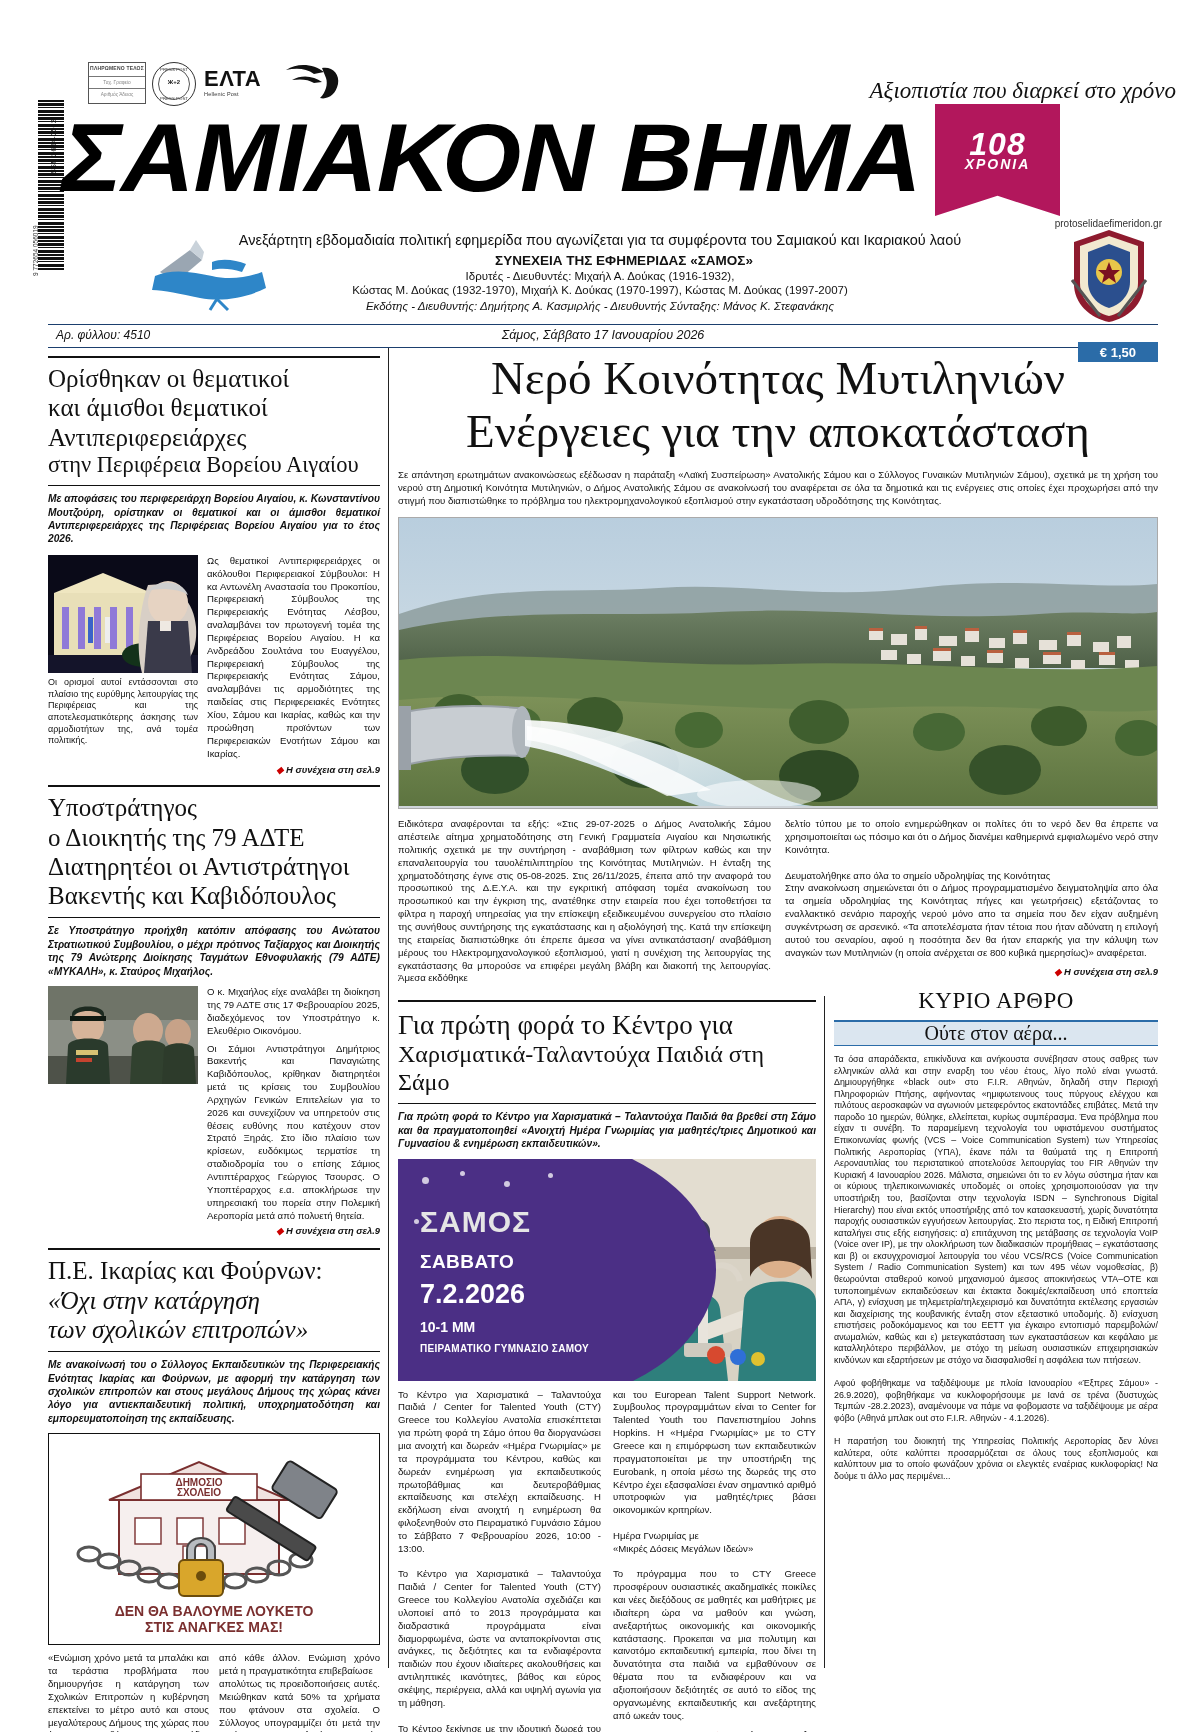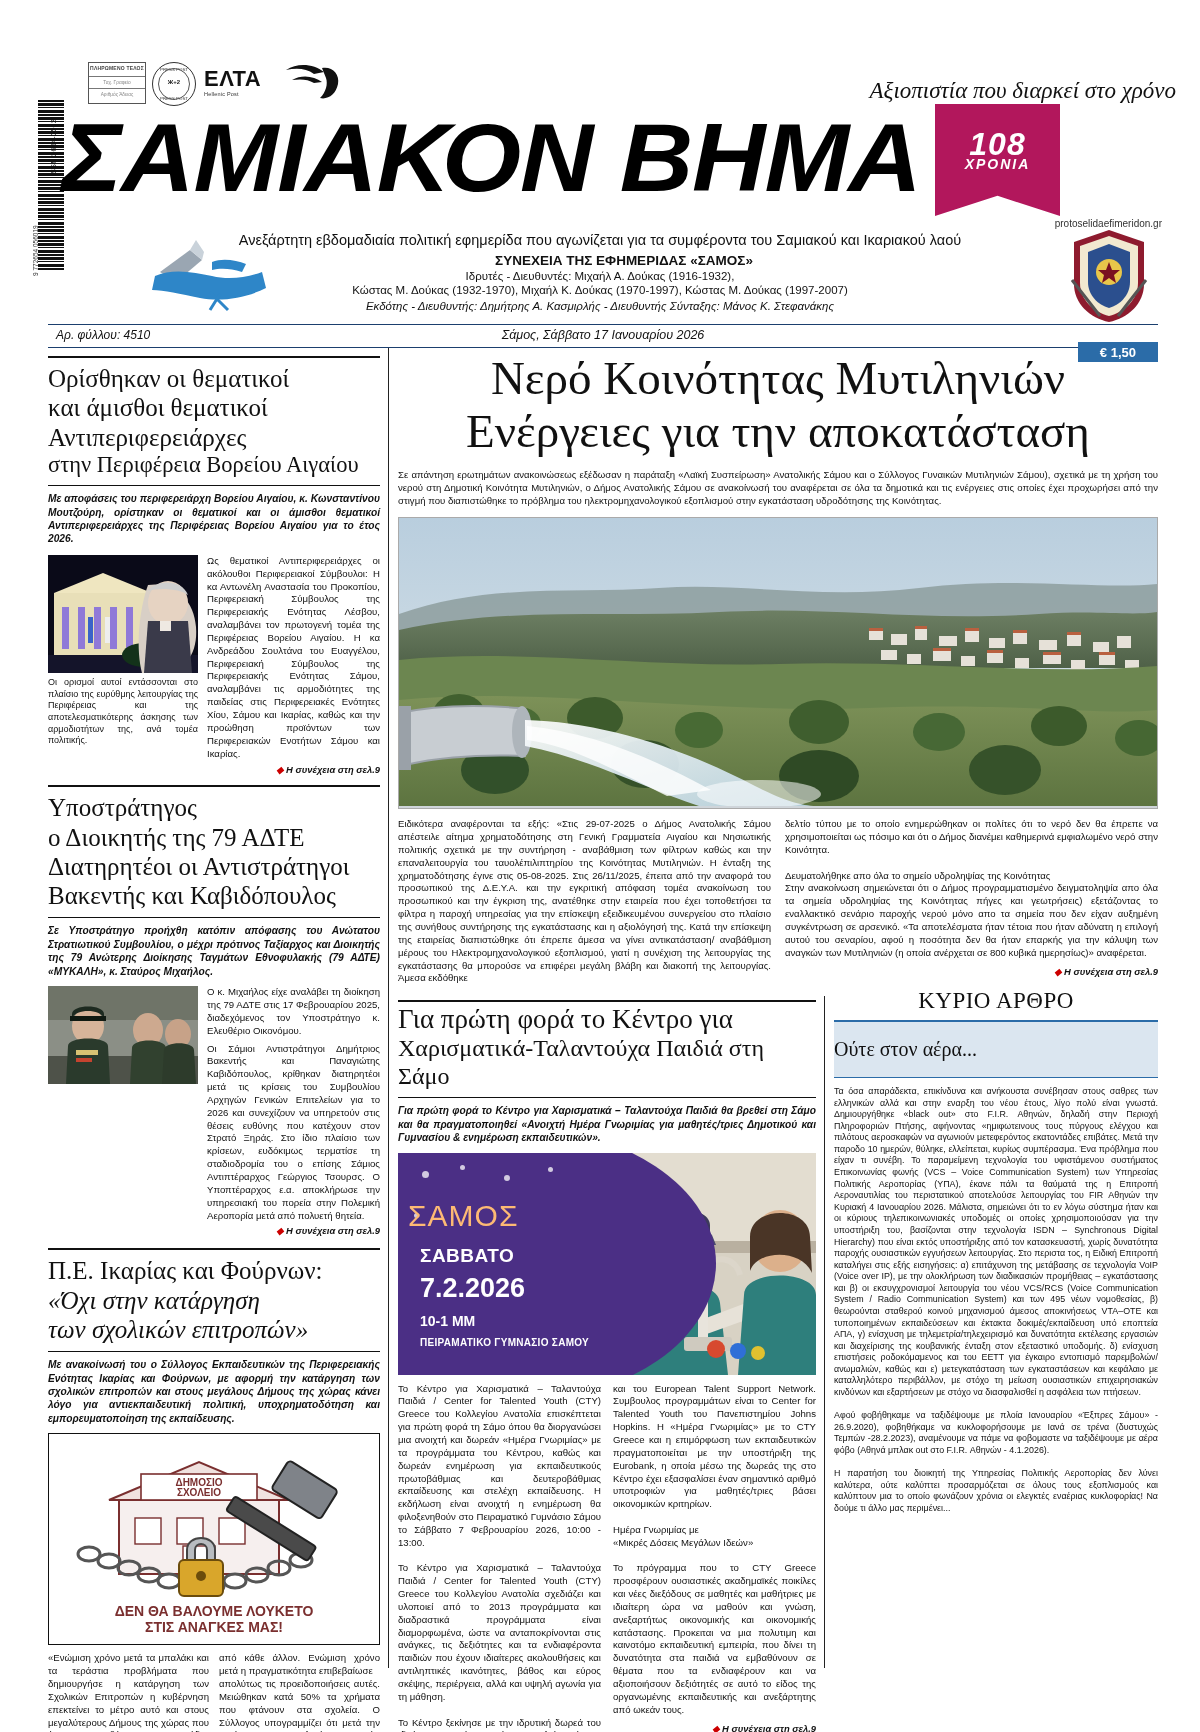--- a/index.html
+++ b/index.html
@@ -96,32 +96,32 @@
 
   
   .ph{background:#cfd5da;position:relative;overflow:hidden;}
 
   
   .mainhead{font-family:"Liberation Serif",serif;font-size:47px;line-height:1.12;text-align:center;color:#111;}
   .mainlede{font-size:9.6px;line-height:1.32;text-align:justify;color:#111;margin-top:12px;}
 
   
   .editor-title{font-family:"Liberation Serif",serif;font-size:23px;text-align:center;color:#111;letter-spacing:.5px;}
-  .editor-sub{font-family:"Liberation Serif",serif;font-size:20px;color:#111;
-              background:#dbe6f0;padding:16px 0;border-top:1px solid #2b6ca8;border-bottom:1px solid #2b6ca8;}
+  .editor-sub{font-family:"Liberation Serif",serif;font-size:20px;text-align:center;color:#111;
+              background:#dbe6f0;padding:0 0;border-top:1px solid #2b6ca8;border-bottom:1px solid #2b6ca8;}
   .editor-body{font-size:8.9px;line-height:1.3;text-align:justify;color:#111;}
 
   
   .lockart{position:relative;background:#fff;border:1px solid #111;overflow:hidden;}
 
   
   .ctyad{position:relative;overflow:hidden;background:#5c3f94;}
   .cty-left{position:absolute;left:0;top:0;width:52%;height:100%;background:#5c3f94;}
   .cty-blob{position:absolute;left:-10%;top:-12%;width:86%;height:124%;background:#4b2f85;border-radius:0 60% 58% 0/0 52% 52% 0;}
-  .cty-t1{position:absolute;left:10px;top:46px;color:#fdba74;font-size:30px;font-weight:normal;letter-spacing:1px;}
+  .cty-t1{position:absolute;left:22px;top:46px;color:#e5e5e5;font-size:30px;font-weight:bold;letter-spacing:1px;}
   .cty-t2{position:absolute;left:22px;top:92px;color:#fff;font-size:19px;font-weight:bold;letter-spacing:.5px;}
   .cty-t3{position:absolute;left:22px;top:120px;color:#fff;font-size:27px;font-weight:bold;}
   .cty-t4{position:absolute;left:22px;top:160px;color:#fff;font-size:14px;font-weight:bold;}
   .cty-t5{position:absolute;left:22px;top:184px;color:#fff;font-size:10px;font-weight:bold;letter-spacing:.3px;}
   .dotw{position:absolute;border-radius:50%;background:rgba(255,255,255,.75);}
 </style>
 </head>
 <body>
 
 <div class="page">
@@ -451,21 +451,21 @@
 Στην ανακοίνωση σημειώνεται ότι ο Δήμος προγραμματισμένο δειγματοληψία απο όλα τα σημεία υδροληψίας της Κοινότητας πήγες και γεωτρήσεις) εξετάζοντας το εναλλακτικό σενάριο παροχής νερού μόνο απο τα σημεία που δεν είχαν αυξημένη συγκέντρωση σε αρσενικό. «Τα αποτελέσματα ήταν τέτοια που ήταν αδύνατη η επιλογή αυτού του σεναρίου, αφού η ποσότητα δεν θα ήταν επαρκής για την κάλυψη των αναγκών των Μυτιληνιών (η οποία ανέρχεται σε 800 κυβικά ημερησίως)» αναφέρεται.</div>
         <div class="cont" style="margin-top:6px;">
           <span class="dot">◆ </span><span>Η συνέχεια στη σελ.9</span>
         </div>
       </div>
     </div>
   </div>
 
   <div style="position:absolute;left:398px;top:1000px;width:418px;">
     <div style="border-top:2.5px solid #111;"></div>
-    <div class="hl-serif" style="font-size:27px;line-height:1.15;margin-top:2px;">
+    <div class="hl-serif" style="font-size:27px;line-height:1.15;margin-top:8px;">
       <div>Για πρώτη φορά το Κέντρο για</div>
       <div style="font-size:24px;">Χαρισματικά-Ταλαντούχα Παιδιά στη Σάμο</div>
     </div>
     <div style="border-top:1px solid #111;margin:7px 0 6px;"></div>
     <div class="ital-lede">Για πρώτη φορά το Κέντρο για Χαρισματικά – Ταλαντούχα Παιδιά θα βρεθεί στη Σάμο και θα πραγματοποιηθεί «Ανοιχτή Ημέρα Γνωριμίας για μαθητές/τριες Δημοτικού και Γυμνασίου &amp; ενημέρωση εκπαιδευτικών».</div>
 
     <div class="ctyad" style="height:222px;margin-top:8px;">
       <svg width="418" height="222" viewBox="0 0 418 222" preserveAspectRatio="none" style="position:absolute;left:0;top:0;">
         <rect width="418" height="222" fill="#cfd8d2"></rect>
         <rect x="200" y="0" width="218" height="222" fill="#d8d2c4"></rect>

